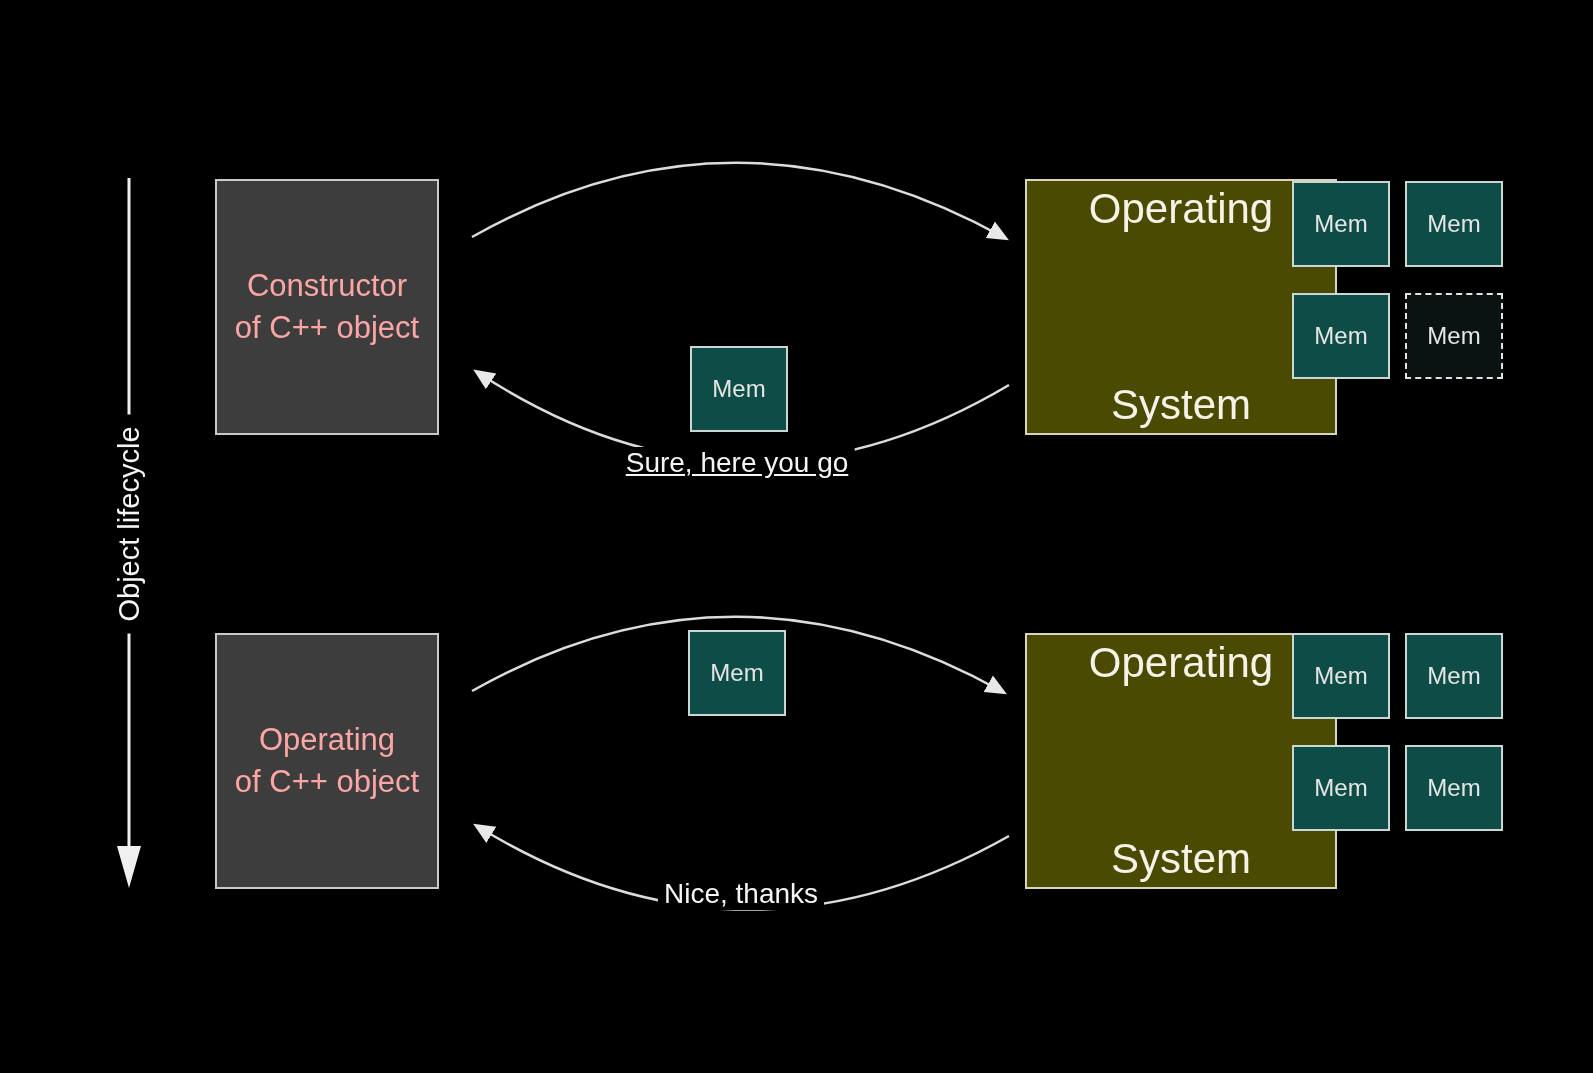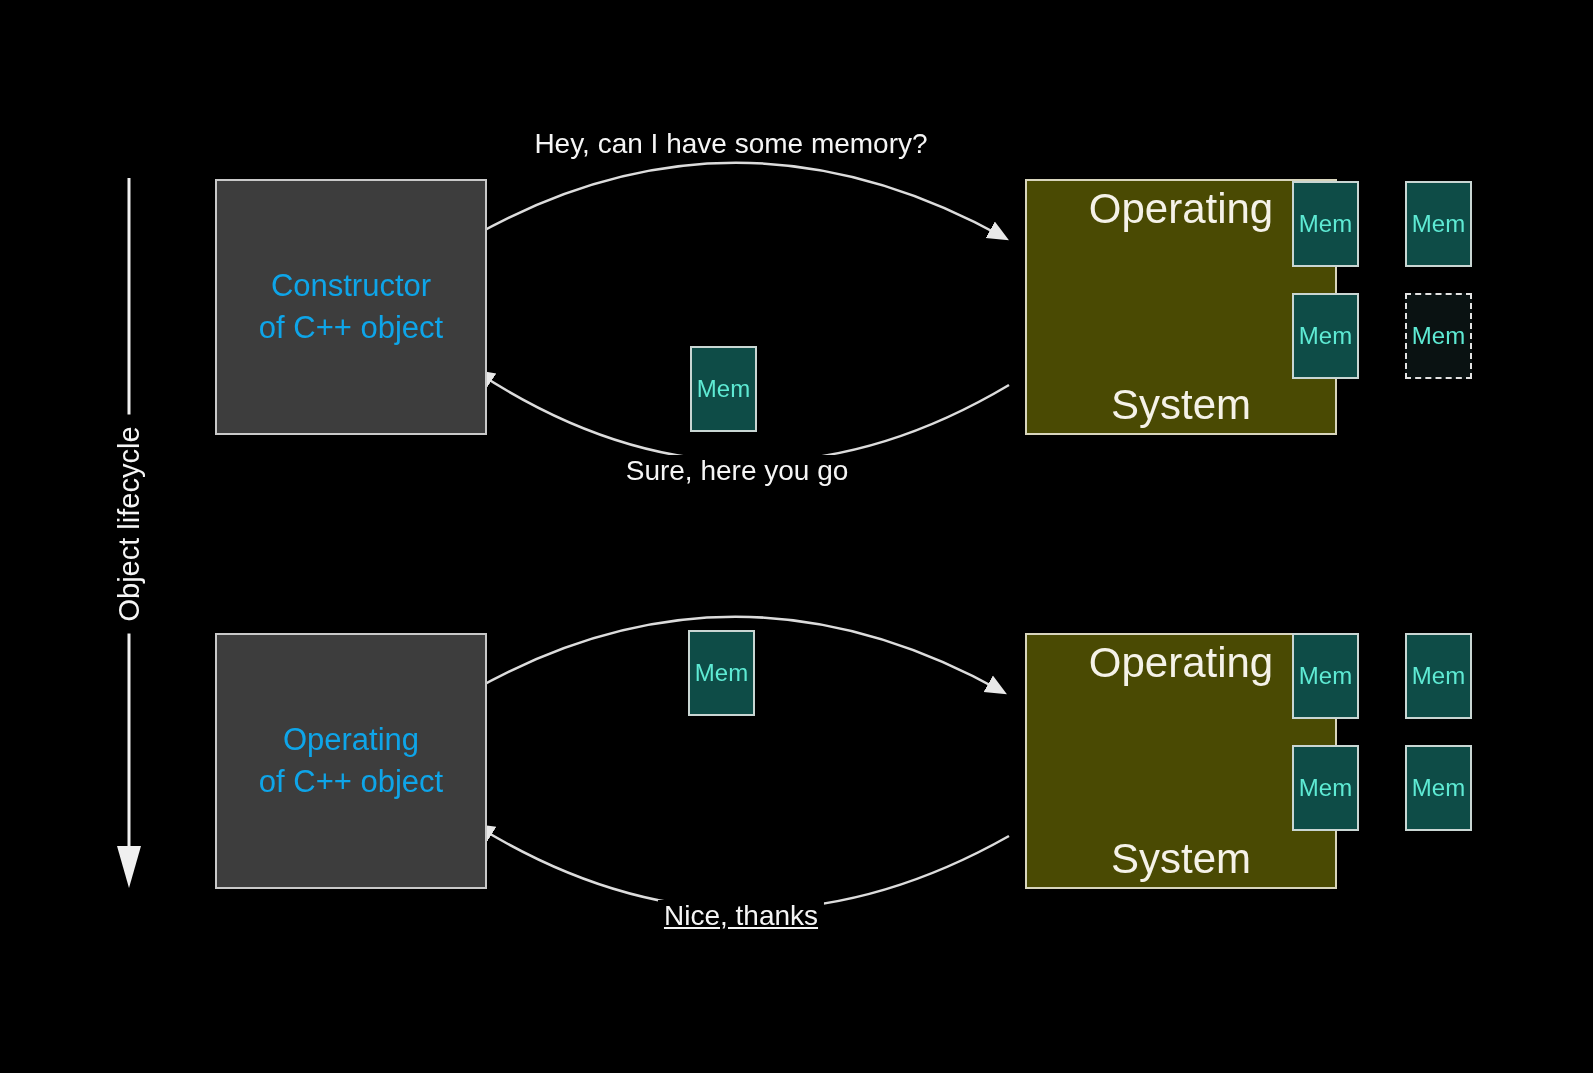--- a/index.html
+++ b/index.html
@@ -3,49 +3,49 @@
 <meta charset="utf-8">
 <style>
   html,body{margin:0;padding:0;background:#000;}
   body{width:1593px;height:1073px;position:relative;overflow:hidden;
        font-family:"Liberation Sans",sans-serif;color:#f2f2f2;}
   .connector-layer{position:absolute;left:0;top:0;z-index:1;}
   .section{position:absolute;left:0;width:1593px;height:445px;z-index:2;}
   .sec-a{top:95px;}
   .sec-b{top:549px;}
 
-  .actor-box{position:absolute;left:215px;top:84px;width:272px;height:256px;
+  .actor-box{position:absolute;left:215px;top:84px;width:224px;height:256px;
     background:#3d3d3d;border:2px solid #c9c9c9;box-sizing:border-box;
     display:flex;flex-direction:column;align-items:center;justify-content:center;
-    font-size:31px;line-height:42px;text-align:center;color:#0ea5e9;}
+    font-size:31px;line-height:42px;text-align:center;color:#fca5a5;}
   .os-box{position:absolute;left:1009px;top:84px;width:312px;height:256px;
     background:#4a4a03;border:2px solid #d8d5bd;box-sizing:border-box;
     display:flex;flex-direction:column;align-items:center;justify-content:space-between;
     font-size:42px;line-height:56px;text-align:center;color:#f5f2e8;margin-left:16px;}
 
-  .mem{position:absolute;width:67px;height:86px;background:#0e4c47;
+  .mem{position:absolute;width:98px;height:86px;background:#0e4c47;
     border:2px solid #c9d6d3;box-sizing:border-box;
     display:flex;align-items:center;justify-content:center;
-    font-size:24px;color:#5eead4;}
+    font-size:24px;color:#e5e5e5;}
   .mem[data-state="lent"]{background:#0a1212;border:2px dashed #e3e3e3;}
 
   .mem-grid{position:absolute;left:1292px;top:86px;width:200px;height:198px;}
   .sec-b .mem-grid{top:84px;}
   .mg-1{left:0;top:0;} .mg-2{left:113px;top:0;}
   .mg-3{left:0;top:112px;} .mg-4{left:113px;top:112px;}
 
   .mem-transfer-a{left:690px;top:251px;}
   .mem-transfer-b{left:688px;top:81px;}
 
   .msg{position:absolute;transform:translateX(-50%);white-space:nowrap;
     font-size:28px;color:#f5f5f5;background:#000;padding:0 6px;}
   .msg-request-a{left:731px;top:33px;}
-  .msg-response-a{left:737px;top:360px;}
+  .msg-response-a{left:737px;top:352px;text-decoration:underline;}
   .msg-request-b{left:716px;top:34px;}
-  .msg-response-b{left:741px;top:351px;text-decoration:underline;}
+  .msg-response-b{left:741px;top:329px;}
 
   .axis-label{position:absolute;left:129px;top:524px;z-index:2;
     transform:translate(-50%,-50%) rotate(-90deg);
     font-size:29px;color:#f5f5f5;white-space:nowrap;background:#000;padding:0 12px;}
 </style>
 </head>
 <body>
 
 <svg class="connector-layer" width="1593" height="1073" viewBox="0 0 1593 1073">
   <defs>
@@ -62,21 +62,20 @@
 
   <path d="M1009,836 Q740,988 477,826" fill="none" stroke="#dcdcdc" stroke-width="2.5" marker-end="url(#arrow)"></path>
 
   <path d="M129,178 L129,850" fill="none" stroke="#f0f0f0" stroke-width="3"></path>
   <polygon points="129,888 117,846 141,846" fill="#f0f0f0"></polygon>
 </svg>
 
 <div class="axis-label">Object lifecycle</div>
 
 <div class="section sec-a">
-  <div class="msg msg-request-a">Hey, can I have some memory?</div>
 
   <div class="actor-box">
     <span>Constructor</span>
     <span>of C++ object</span>
   </div>
 
   <div class="os-box">
     <span>Operating</span>
     <span>System</span>
   </div>

